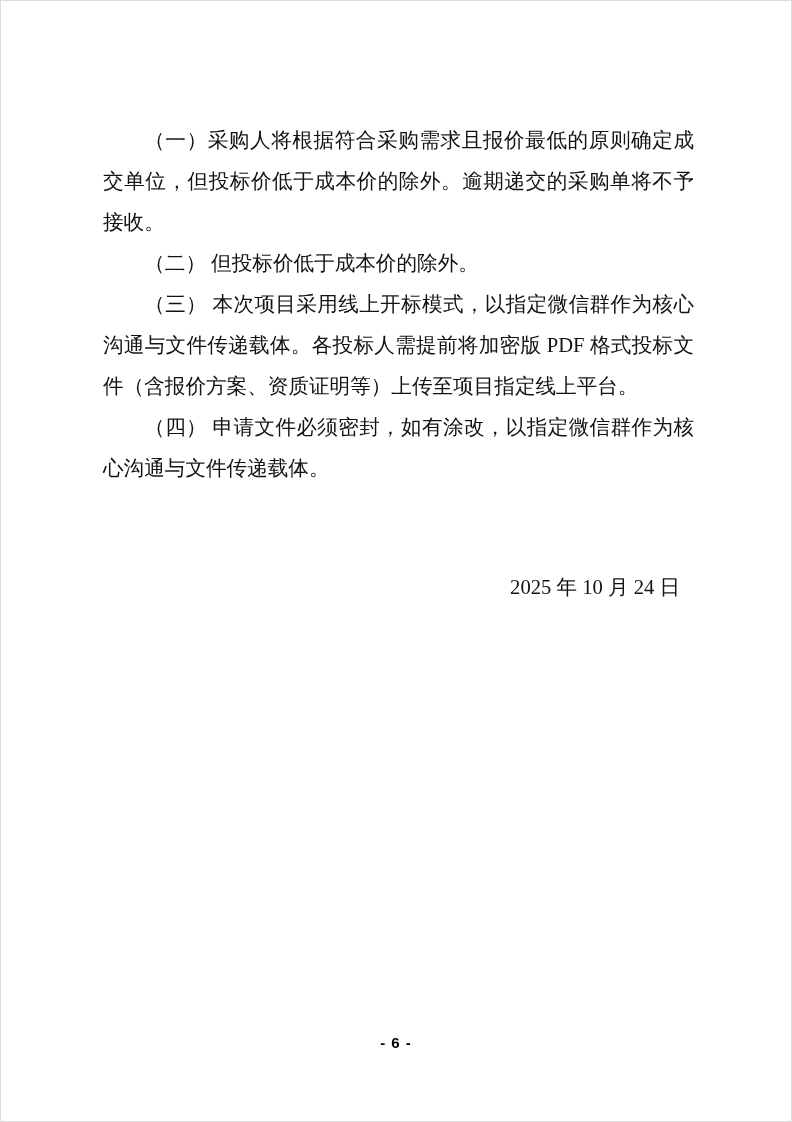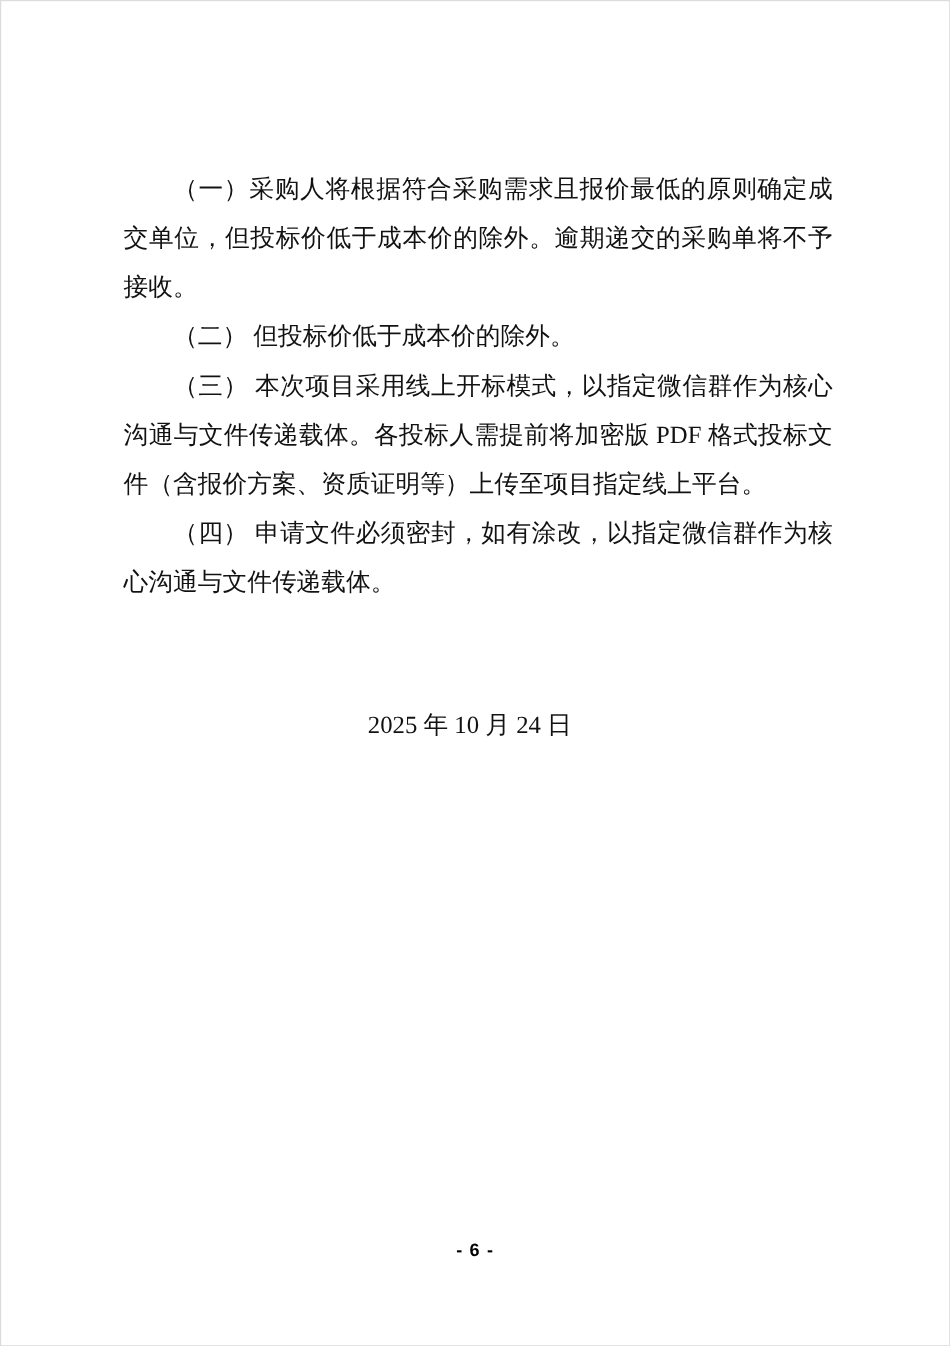--- a/index.html
+++ b/index.html
@@ -13,36 +13,36 @@
     height: 1120px;
     background: #ffffff;
     border: 1px solid #dcdcdc;
     overflow: hidden;
     font-family: "Liberation Serif", "DejaVu Serif", serif;
     color: #121212;
   }
   .content {
     position: absolute;
     left: 102px;
-    top: 137px;
+    top: 119px;
     width: 591px;
     font-size: 20.6px;
     line-height: 41px;
     text-align: justify;
     letter-spacing: 0;
   }
   .content p {
     margin: 0;
     padding: 0;
     text-indent: 2em;
     word-break: break-all;
   }
   .date-line {
     text-indent: 0 !important;
-    text-align: center;
+    text-align: right;
     margin-top: 78px !important;
     padding-right: 14px !important;
   }
   .footer {
     position: absolute;
     left: 0;
     right: 0;
     top: 1033px;
     text-align: center;
     font-family: "Liberation Sans", "DejaVu Sans", sans-serif;

